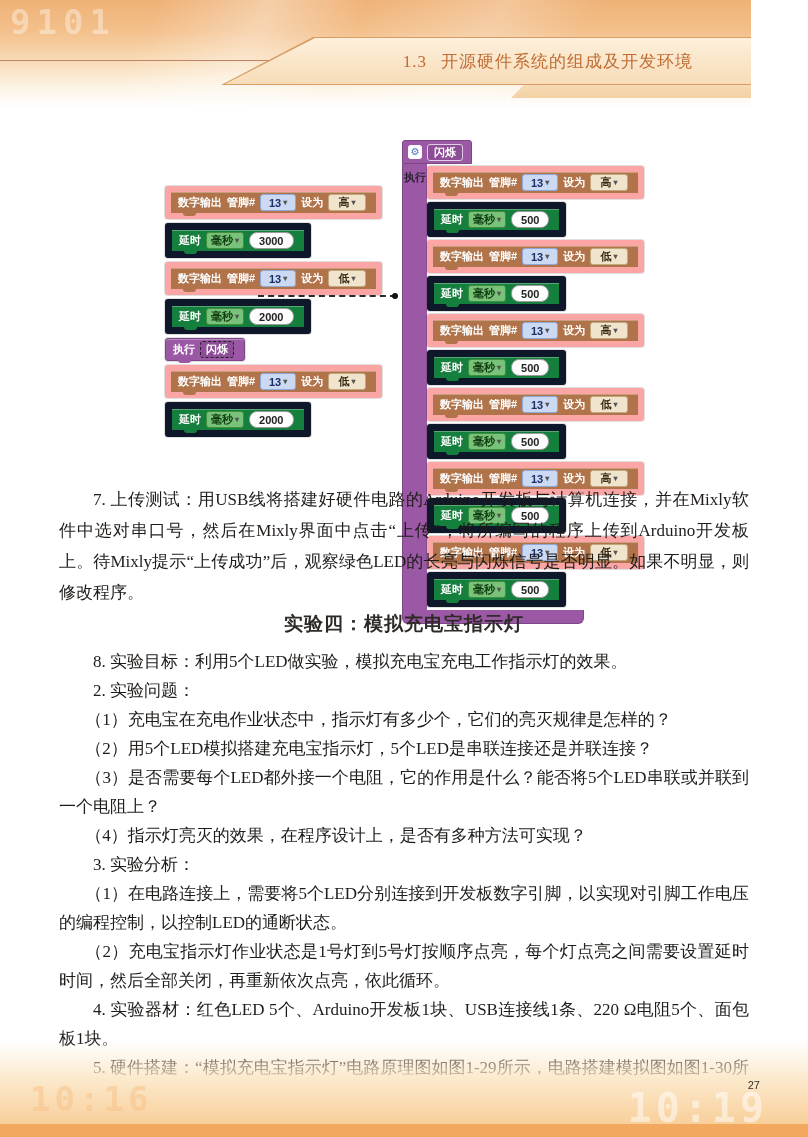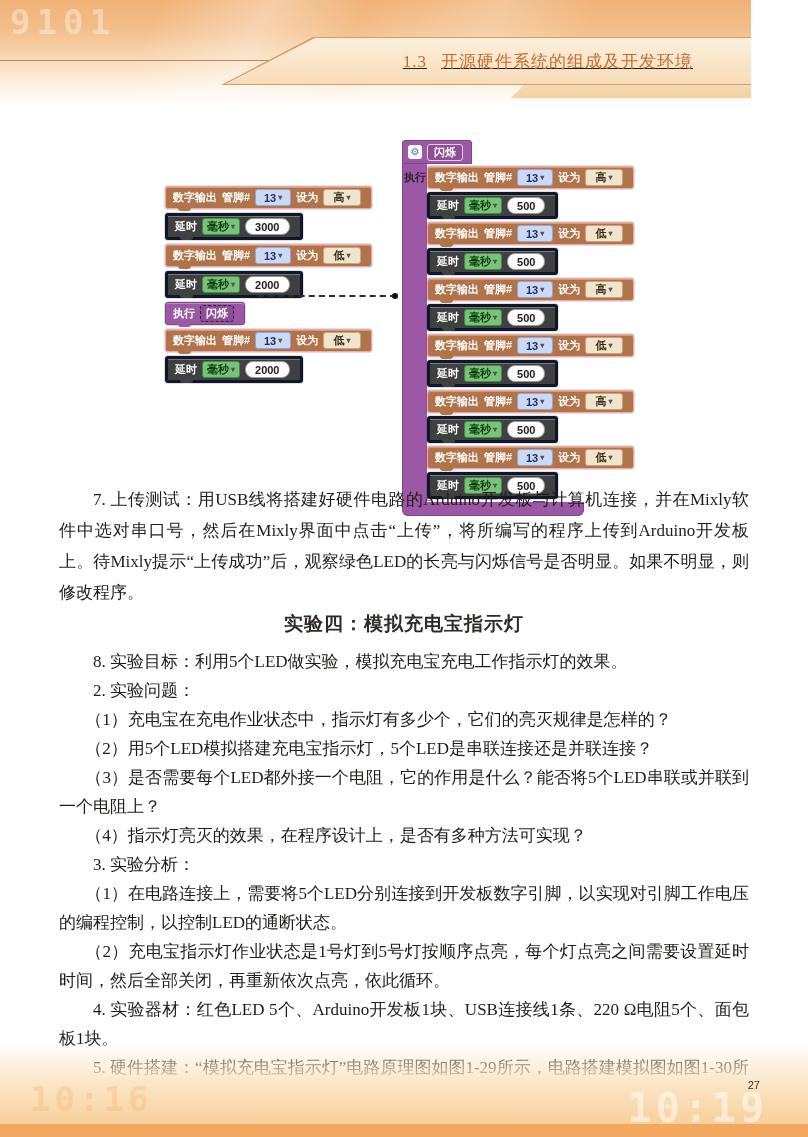--- a/index.html
+++ b/index.html
@@ -12,38 +12,38 @@
   .header-streak{position:absolute;top:0;left:0;width:100%;height:100%;
     background:linear-gradient(115deg,rgba(255,255,255,0) 20%,rgba(255,255,255,.35) 34%,rgba(255,255,255,0) 46%,rgba(255,255,255,.25) 63%,rgba(255,255,255,0) 75%);}
   .header-watermark{position:absolute;top:2px;left:10px;font-family:"DejaVu Sans Mono",monospace;
     font-weight:bold;font-size:34px;letter-spacing:6px;color:rgba(255,255,255,.38);}
   .header-rule{position:absolute;top:60px;left:0;width:100%;height:1px;background:#bf8468;}
   .header-tab-border{position:absolute;top:37px;right:0;width:530px;height:48px;background:#d99c63;
     clip-path:polygon(92px 0,100% 0,100% 100%,0 100%);}
   .header-tab{position:absolute;top:38px;right:0;width:528px;height:46px;
     background:linear-gradient(180deg,#fdf0dc 0%,#f7dcb8 100%);
     clip-path:polygon(92px 0,100% 0,100% 100%,2px 100%);
-    display:flex;align-items:center;justify-content:flex-end;text-decoration:underline;}
+    display:flex;align-items:center;justify-content:flex-end;}
   .header-tab-text{padding-right:58px;font-family:"Liberation Serif",serif;
     font-size:17px;color:#c06c33;letter-spacing:1px;}
   .header-tab-text .sec-num{margin-right:14px;}
   .header-tab2{position:absolute;top:85px;right:0;width:240px;height:13px;
     background:linear-gradient(180deg,#f3d2a5,#efc38a);
     clip-path:polygon(13px 0,100% 0,100% 100%,0 100%);opacity:.75;}
 
   
   .figure-area{position:absolute;left:0;top:0;width:808px;height:480px;}
   .blk{position:relative;display:flex;align-items:center;gap:5px;width:fit-content;
     height:21px;padding:0 10px 0 7px;margin-bottom:4px;border-radius:3px;
     font-family:"Liberation Sans",sans-serif;font-size:11px;font-weight:bold;
     box-shadow:inset 0 1px 0 rgba(255,255,255,.3), 0 0 0 1px rgba(0,0,0,.12);}
   .blk::after{content:"";position:absolute;left:12px;bottom:-3px;width:13px;height:3px;
     background-color:inherit;border-radius:0 0 3px 3px;}
-  .blk-digital{background-color:#b0734a;color:#fff;border:1px solid #fca5a5;}
-  .blk-delay{background-color:#404040;color:#fff;border:3px solid #0f172a;}
+  .blk-digital{background-color:#b0734a;color:#fff;border:6px solid #fca5a5;}
+  .blk-delay{background-color:#15803d;color:#fff;border:7px solid #0f172a;}
   .blk-call{background-color:#9b58a5;color:#fff;border:1px solid #7d4687;}
   .blk-label{white-space:nowrap;}
   .dd{display:inline-flex;align-items:center;gap:2px;height:15px;padding:0 4px;
     border-radius:3px;white-space:nowrap;}
   .dd-pin{background:#ccd9f3;border:1px solid #8fa8d8;color:#1c2f66;min-width:26px;justify-content:center;}
   .dd-level{background:#f0e4cd;border:1px solid #c2a87e;color:#3a2a18;min-width:28px;justify-content:center;}
   .dd-unit{background:#79c279;border:1px solid #3f8f3f;color:#123f12;}
   .caret{font-size:8px;line-height:1;color:#555;font-style:normal;}
   .val-box{background:#fdfdfd;border:1px solid #9a9a9a;border-radius:8px;height:15px;
     display:inline-flex;align-items:center;padding:0 9px;color:#222;}

